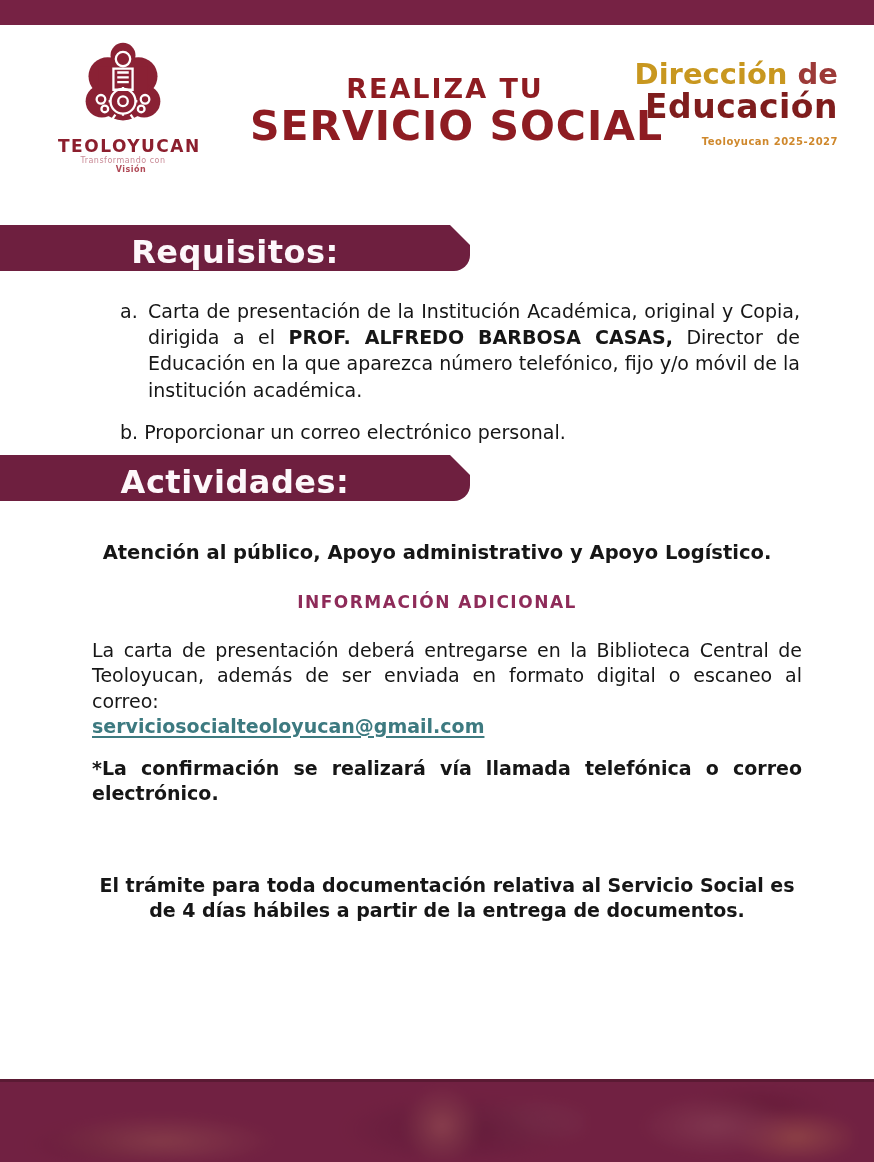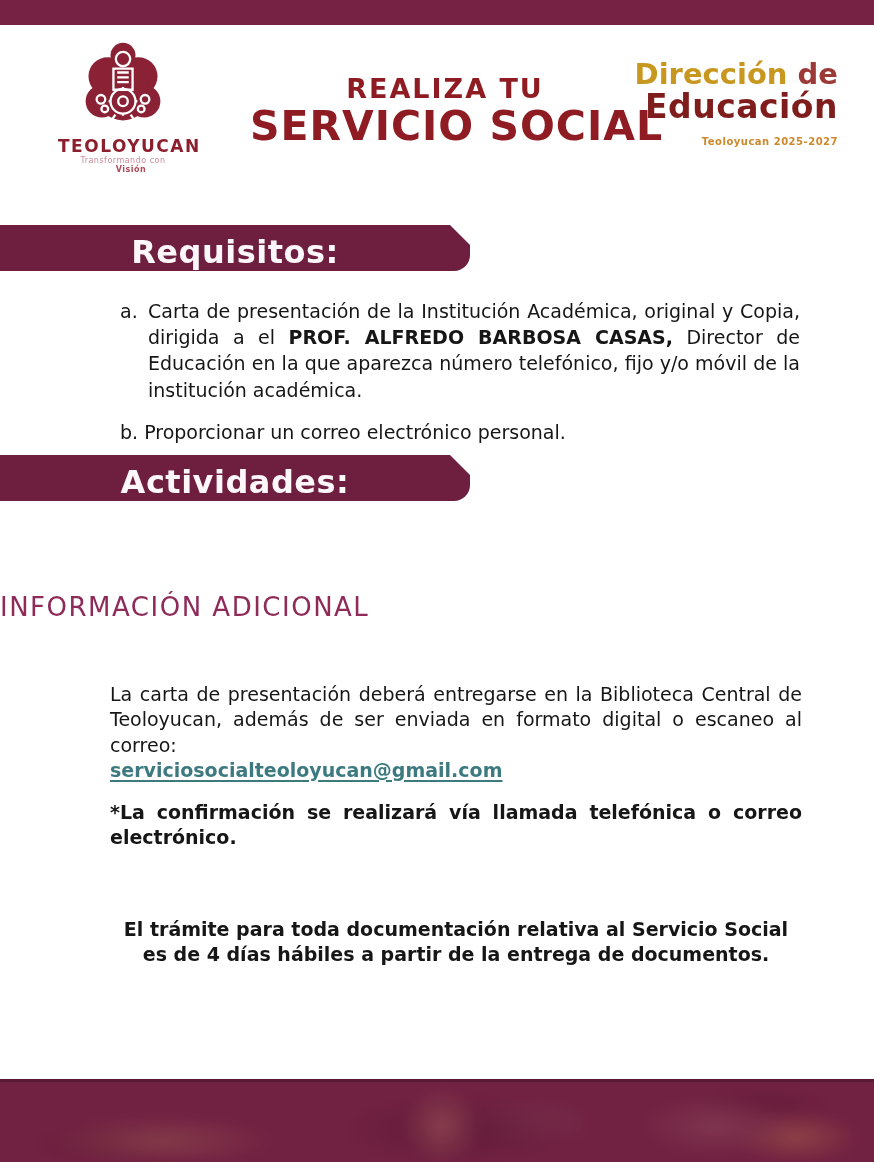--- a/index.html
+++ b/index.html
@@ -47,24 +47,24 @@
   .list-block{position:absolute;top:298px;left:120px;right:74px;font-size:19px;line-height:1.38;}
   .item-a{display:flex;}
   .item-a-label{flex:0 0 28px;}
   .item-a-text{text-align:justify;}
   .item-b{margin-top:16px;}
   b,.bold{font-weight:bold;}
 
   .act-text{position:absolute;top:541px;left:74px;right:74px;text-align:center;
     font-size:19.5px;font-weight:bold;}
 
-  .info-heading{position:absolute;top:592px;left:0;width:100%;
-    font-size:26px;font-weight:normal;letter-spacing:1.5px;color:#8e2b59;}
+  .info-heading{position:absolute;top:592px;left:0;width:100%;text-align:center;
+    font-size:17px;font-weight:bold;letter-spacing:1.5px;color:#8e2b59;}
 
-  .info-block{position:absolute;top:638px;left:110px;right:72px;font-size:19px;line-height:1.33;margin-top:44px;}
+  .info-block{position:absolute;top:638px;left:92px;right:72px;font-size:19px;line-height:1.33;}
   .info-block p{margin:0;text-align:justify;}
   .email-link{color:#3d7a80;font-weight:bold;text-decoration:underline;
     text-decoration-thickness:2px;text-underline-offset:3px;}
   .razon{margin-top:19px !important;}
   .gap{display:inline-block;width:26px;}
   .unavez{margin-top:42px !important;}
   .confirm{margin-top:17px !important;font-weight:bold;text-align:center;}
   .tramite{margin-top:66px !important;font-weight:bold;text-align:center !important;
     padding:0 4px;}
 
@@ -144,20 +144,21 @@
       <span class="item-a-label">a.</span>
       <span class="item-a-text"><span>Carta de presentación de la Institución Académica, original y Copia, dirigida a el </span><b>PROF. ALFREDO BARBOSA CASAS,</b><span> Director de Educación en la que aparezca número telefónico, fijo y/o móvil de la institución académica.</span></span>
     </div>
     <div class="item-b">b. Proporcionar un correo electrónico personal.</div>
   </div>
 
   <div class="banner banner-act">
     <span>Actividades:</span>
   </div>
 
+  <div class="act-text">Atención al público, Apoyo administrativo y Apoyo Logístico.</div>
 
   <div class="info-heading">INFORMACIÓN ADICIONAL</div>
 
   <div class="info-block">
     <p><span>La carta de presentación deberá entregarse en la Biblioteca Central de Teoloyucan, además de ser enviada en formato digital o escaneo al correo:</span><br>
       <a class="email-link" href="#">serviciosocialteoloyucan@gmail.com</a>
     </p>
     <p class="confirm">*La confirmación se realizará vía llamada telefónica o correo electrónico.</p>
     <p class="tramite">El trámite para toda documentación relativa al Servicio Social es de 4 días hábiles a partir de la entrega de documentos.</p>
   </div>

